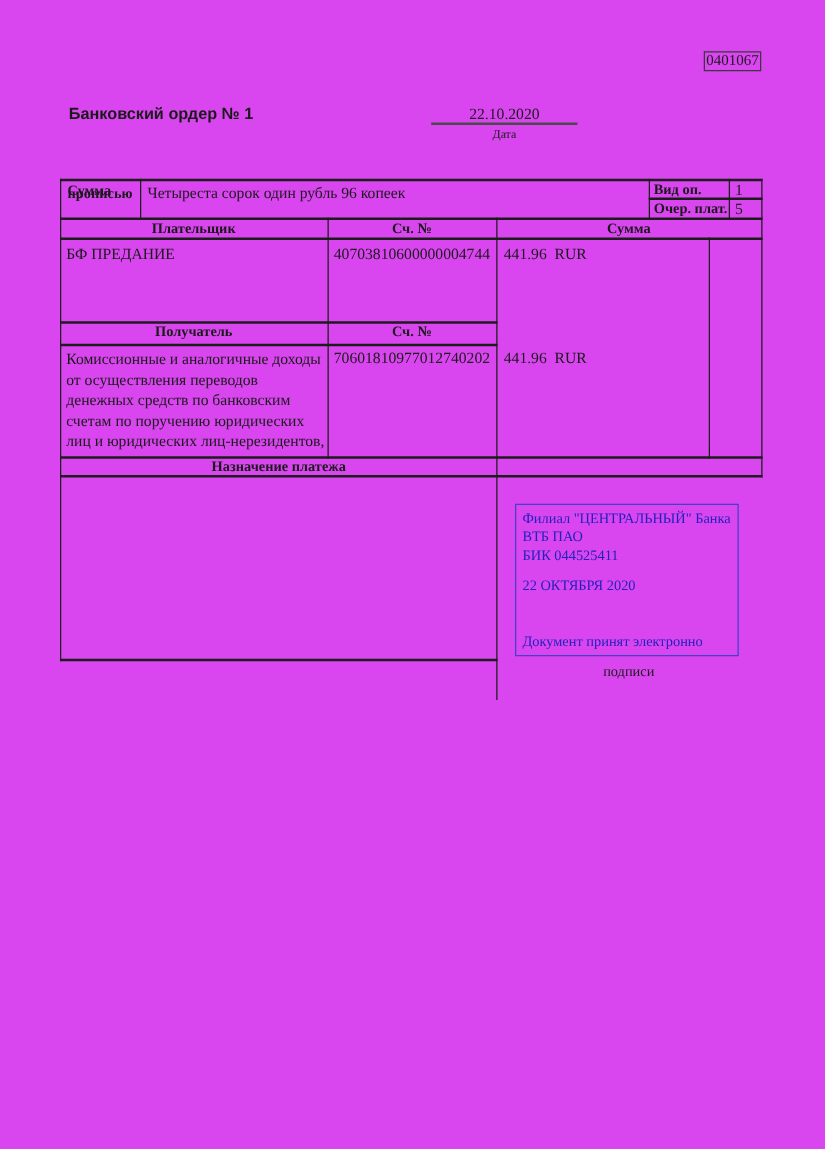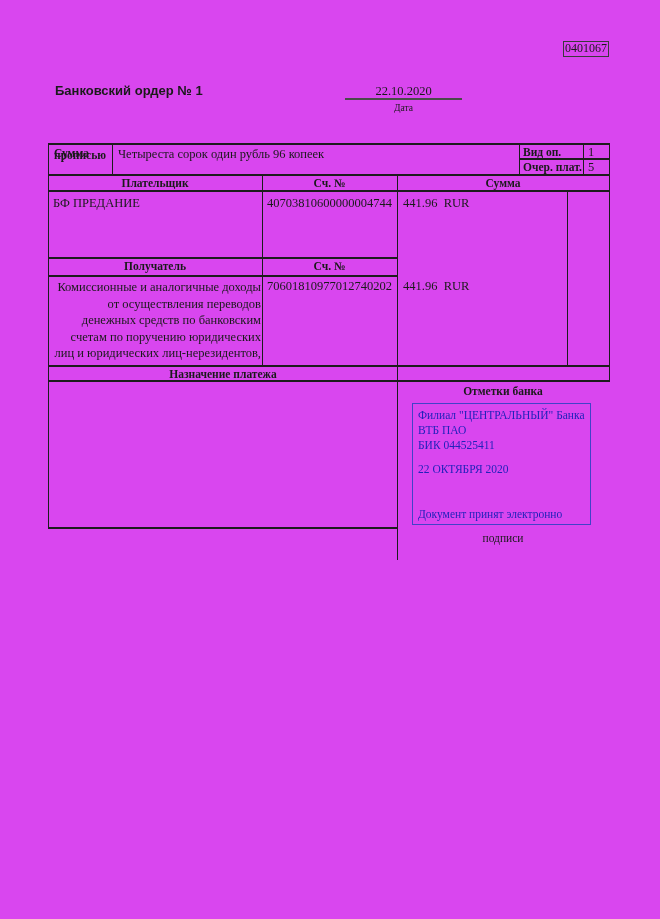--- a/index.html
+++ b/index.html
@@ -81,27 +81,26 @@
   <div class="lab ctr" style="left:262px; top:177px; width:135px;">Сч. №</div>
   <div class="lab ctr" style="left:397px; top:177px; width:212px;">Сумма</div>
 
   <div class="t" style="left:53px; top:196px;">БФ ПРЕДАНИЕ</div>
   <div class="t" style="left:267px; top:196px;">40703810600000004744</div>
   <div class="t pre" style="left:403px; top:196px;">441.96  RUR</div>
 
   <div class="lab ctr" style="left:48px; top:260px; width:214px;">Получатель</div>
   <div class="lab ctr" style="left:262px; top:260px; width:135px;">Сч. №</div>
 
-  <div class="t wrap" style="left:53px; top:279px; width:208px;text-align:right;">Комиссионные и аналогичные доходы от осуществления переводов денежных средств по банковским счетам по поручению юридических лиц и юридических лиц-нерезидентов,</div>
+  <div class="t wrap" style="left:53px; top:279px; width:208px;">Комиссионные и аналогичные доходы от осуществления переводов денежных средств по банковским счетам по поручению юридических лиц и юридических лиц-нерезидентов,</div>
   <div class="t" style="left:267px; top:279px;">70601810977012740202</div>
   <div class="t pre" style="left:403px; top:279px;">441.96  RUR</div>
 
   <div class="lab ctr" style="left:48px; top:368px; width:350px;">Назначение платежа</div>
 
-  <div class="lab ctr" style="left:397px; top:385px; width:212px;">Отметки банка</div>
 
   <div class="stamp">
     <div>Филиал "ЦЕНТРАЛЬНЫЙ" Банка</div>
     <div>ВТБ ПАО</div>
     <div>БИК 044525411</div>
     <div style="margin-top:9px;">22 ОКТЯБРЯ 2020</div>
     <div class="foot">Документ принят электронно</div>
   </div>
 
   <div class="abs ctr" style="left:397px; top:532px; width:212px; font-size:11.5px;">подписи</div>

